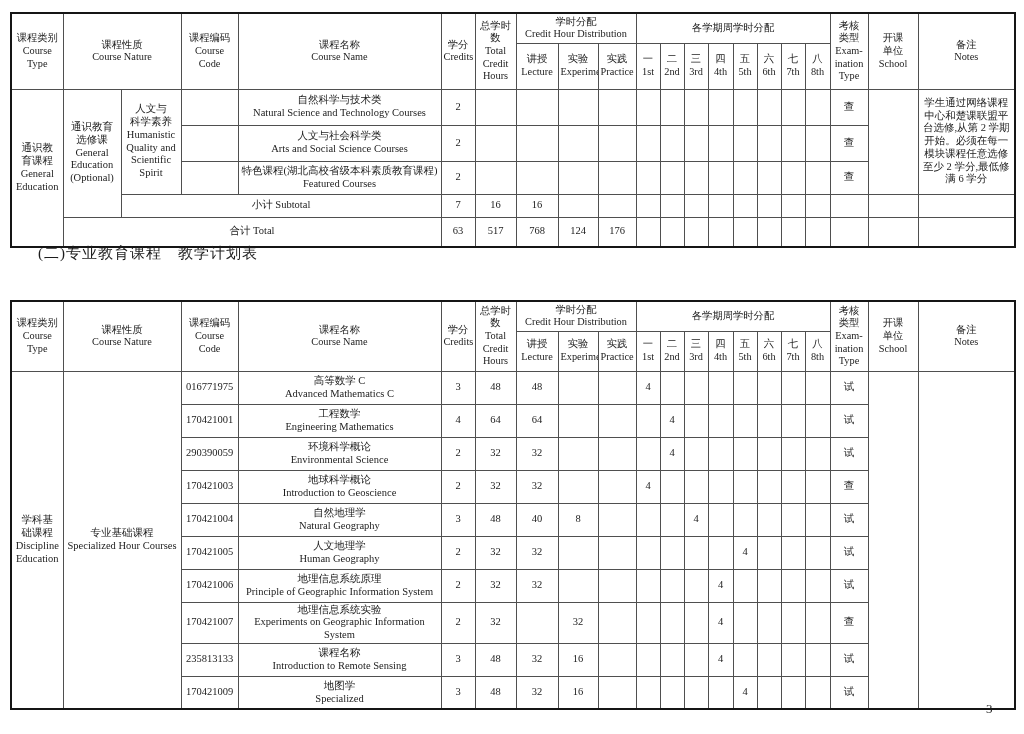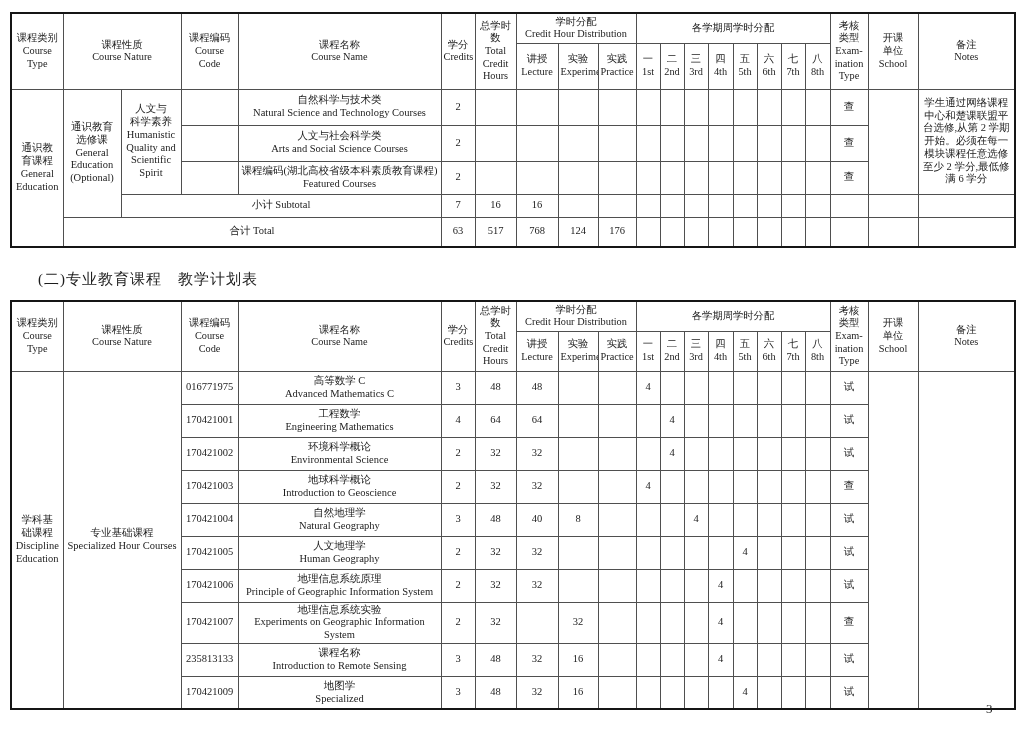--- a/index.html
+++ b/index.html
@@ -8,21 +8,21 @@
   table.t{border-collapse:collapse;table-layout:fixed;position:absolute;left:10px;width:1004px;
           border:2px solid #151515;background:#fff;}
   .t th,.t td{border:1px solid #4f4f4f;font-weight:normal;text-align:center;vertical-align:middle;
           padding:1px 2px;white-space:pre-line;font-size:10.5px;line-height:1.22;color:#1c1c1c;overflow:hidden;}
   .t th{font-size:10.3px;}
   .nm{text-align:left;padding:2px 3px 2px 5px;font-size:10px;line-height:1.4;}
   .notes{text-align:left;padding:4px 5px;font-size:10.4px;line-height:1.55;vertical-align:middle;}
   .sm{font-size:10px;}
   .h1{height:30px;} .h2{height:46px;} .h2b{height:40px;}
   .r36{height:36px;} .r33{height:33px;} .r23{height:23px;margin-left:15px;} .r30{height:30px;}
-  .title2{position:absolute;left:38px;top:270px;font-size:15px;letter-spacing:1px;}
+  .title2{position:absolute;left:38px;top:244px;font-size:15px;letter-spacing:1px;}
   .pageno{position:absolute;left:986px;top:701px;font-size:13px;}
 </style>
 </head>
 <body>
 
 <div class="page">
 
   <table class="t" style="top:12px;">
     <colgroup>
       <col style="width:52px">
@@ -153,21 +153,21 @@
           <td></td>
           <td></td>
           <td></td>
           <td></td>
           <td></td>
           <td></td>
         <td>查</td>
       </tr>
       <tr class="r33">
         <td></td>
-        <td class="nm">课程编码(湖北高校省级本科素质教育课程)
+        <td class="nm">特色课程(湖北高校省级本科素质教育课程)
 Featured Courses</td>
         <td>2</td>
         <td></td>
         <td></td>
         <td></td>
         <td></td>
         <td></td>
           <td></td>
           <td></td>
           <td></td>
@@ -339,21 +339,21 @@
           <td>4</td>
           <td></td>
           <td></td>
           <td></td>
           <td></td>
           <td></td>
           <td></td>
         <td>试</td>
       </tr>
       <tr class="r33">
-        <td>170421002</td>
+        <td>290390059</td>
         <td class="nm">环境科学概论
 Environmental Science</td>
         <td>2</td>
         <td>32</td>
         <td>32</td>
         <td></td>
         <td></td>
         <td></td>
           <td>4</td>
           <td></td>

